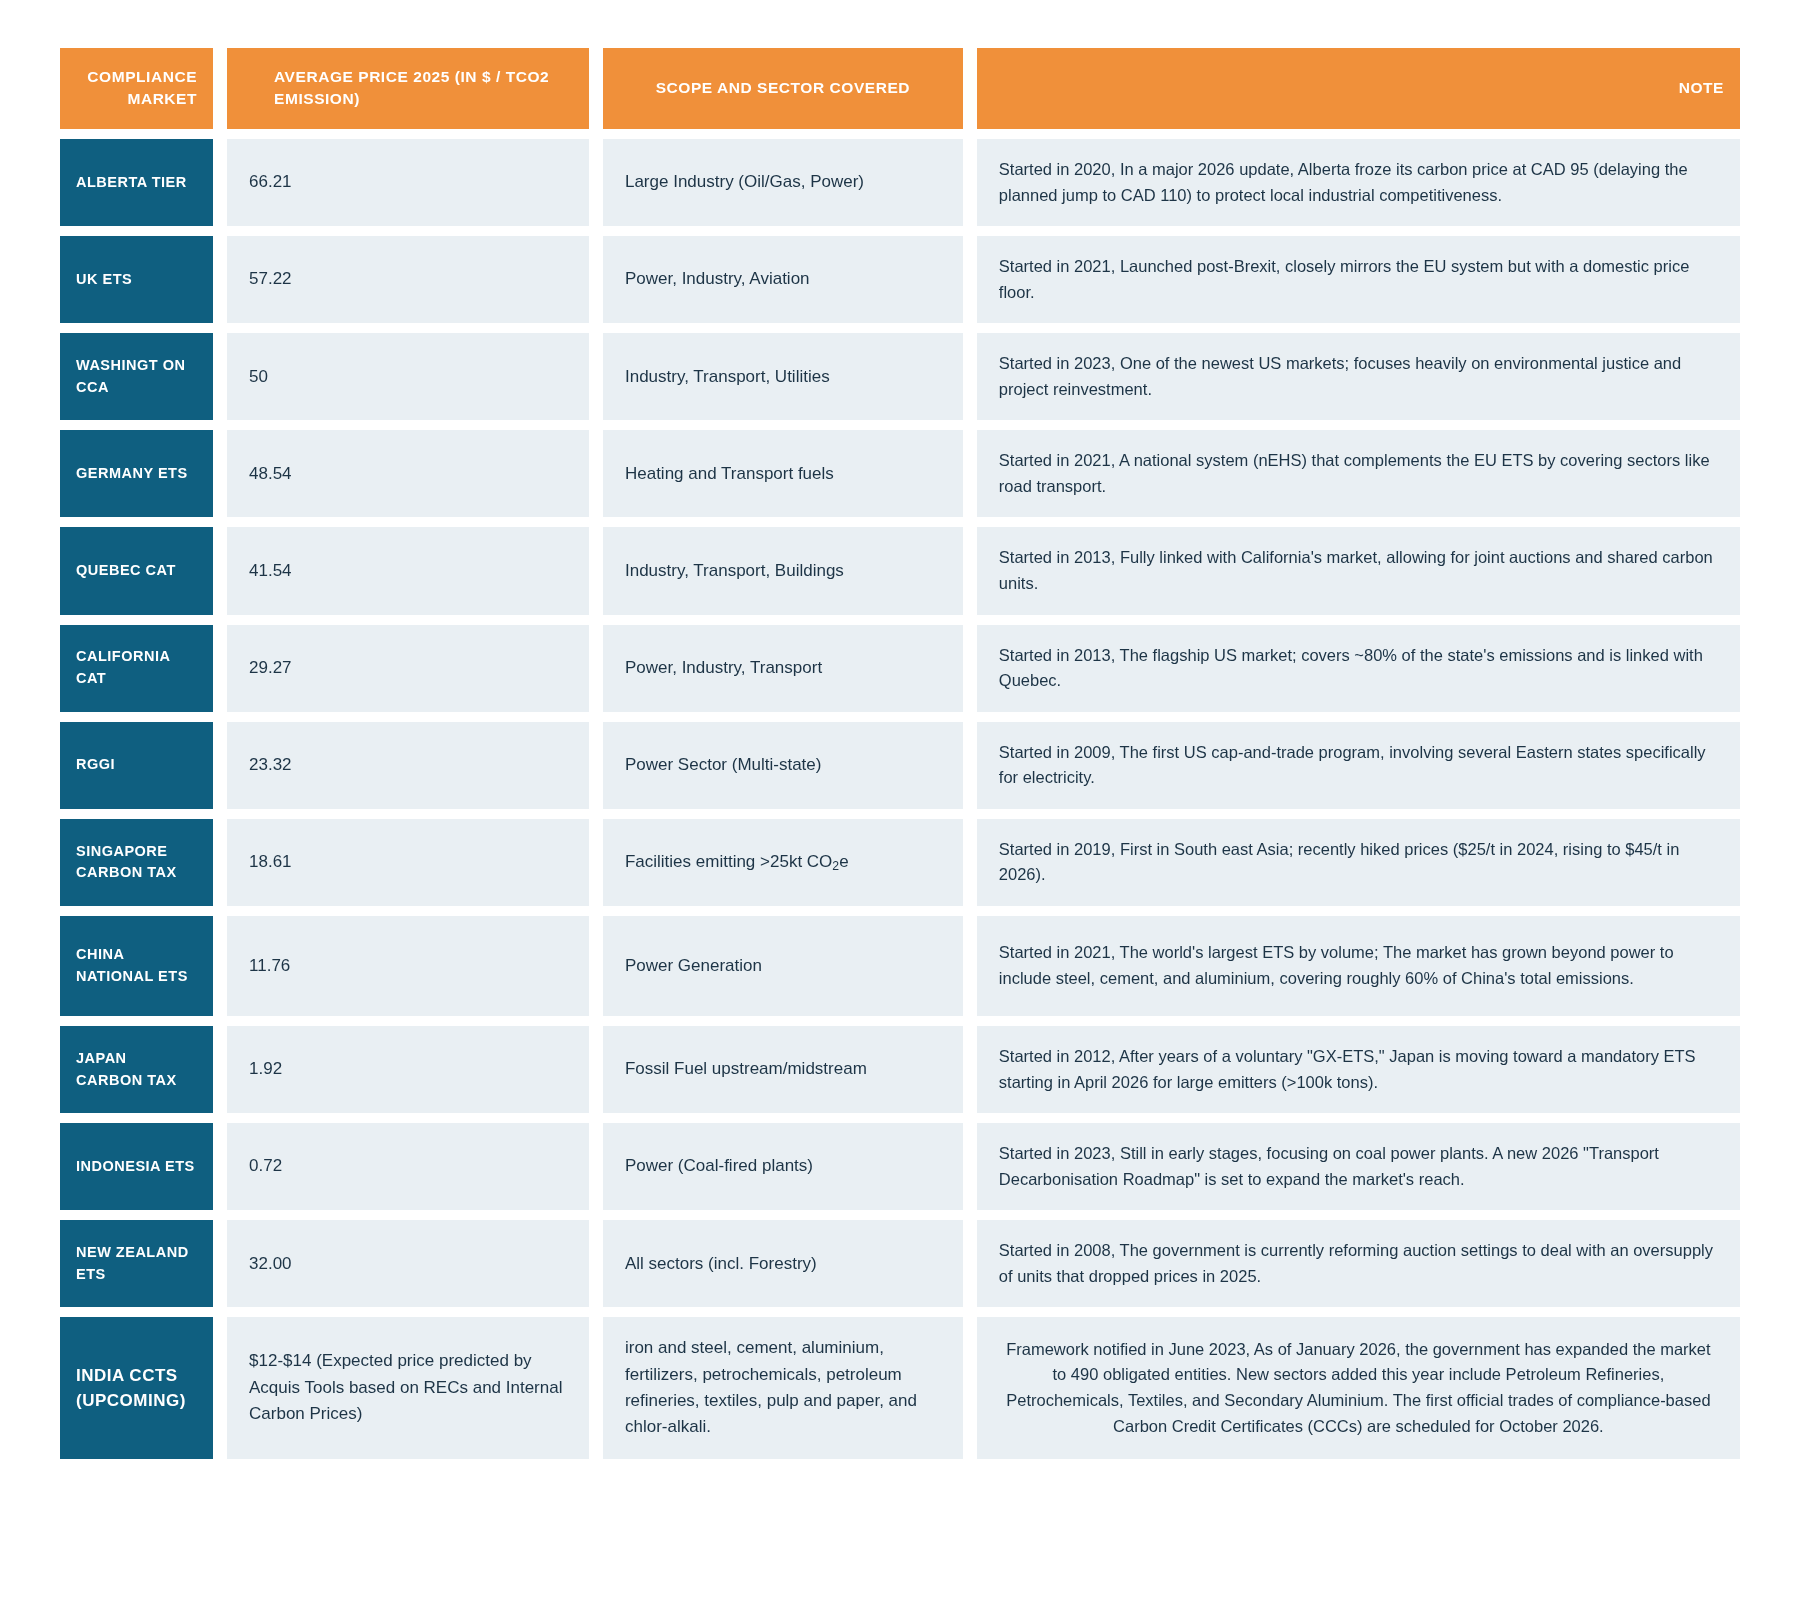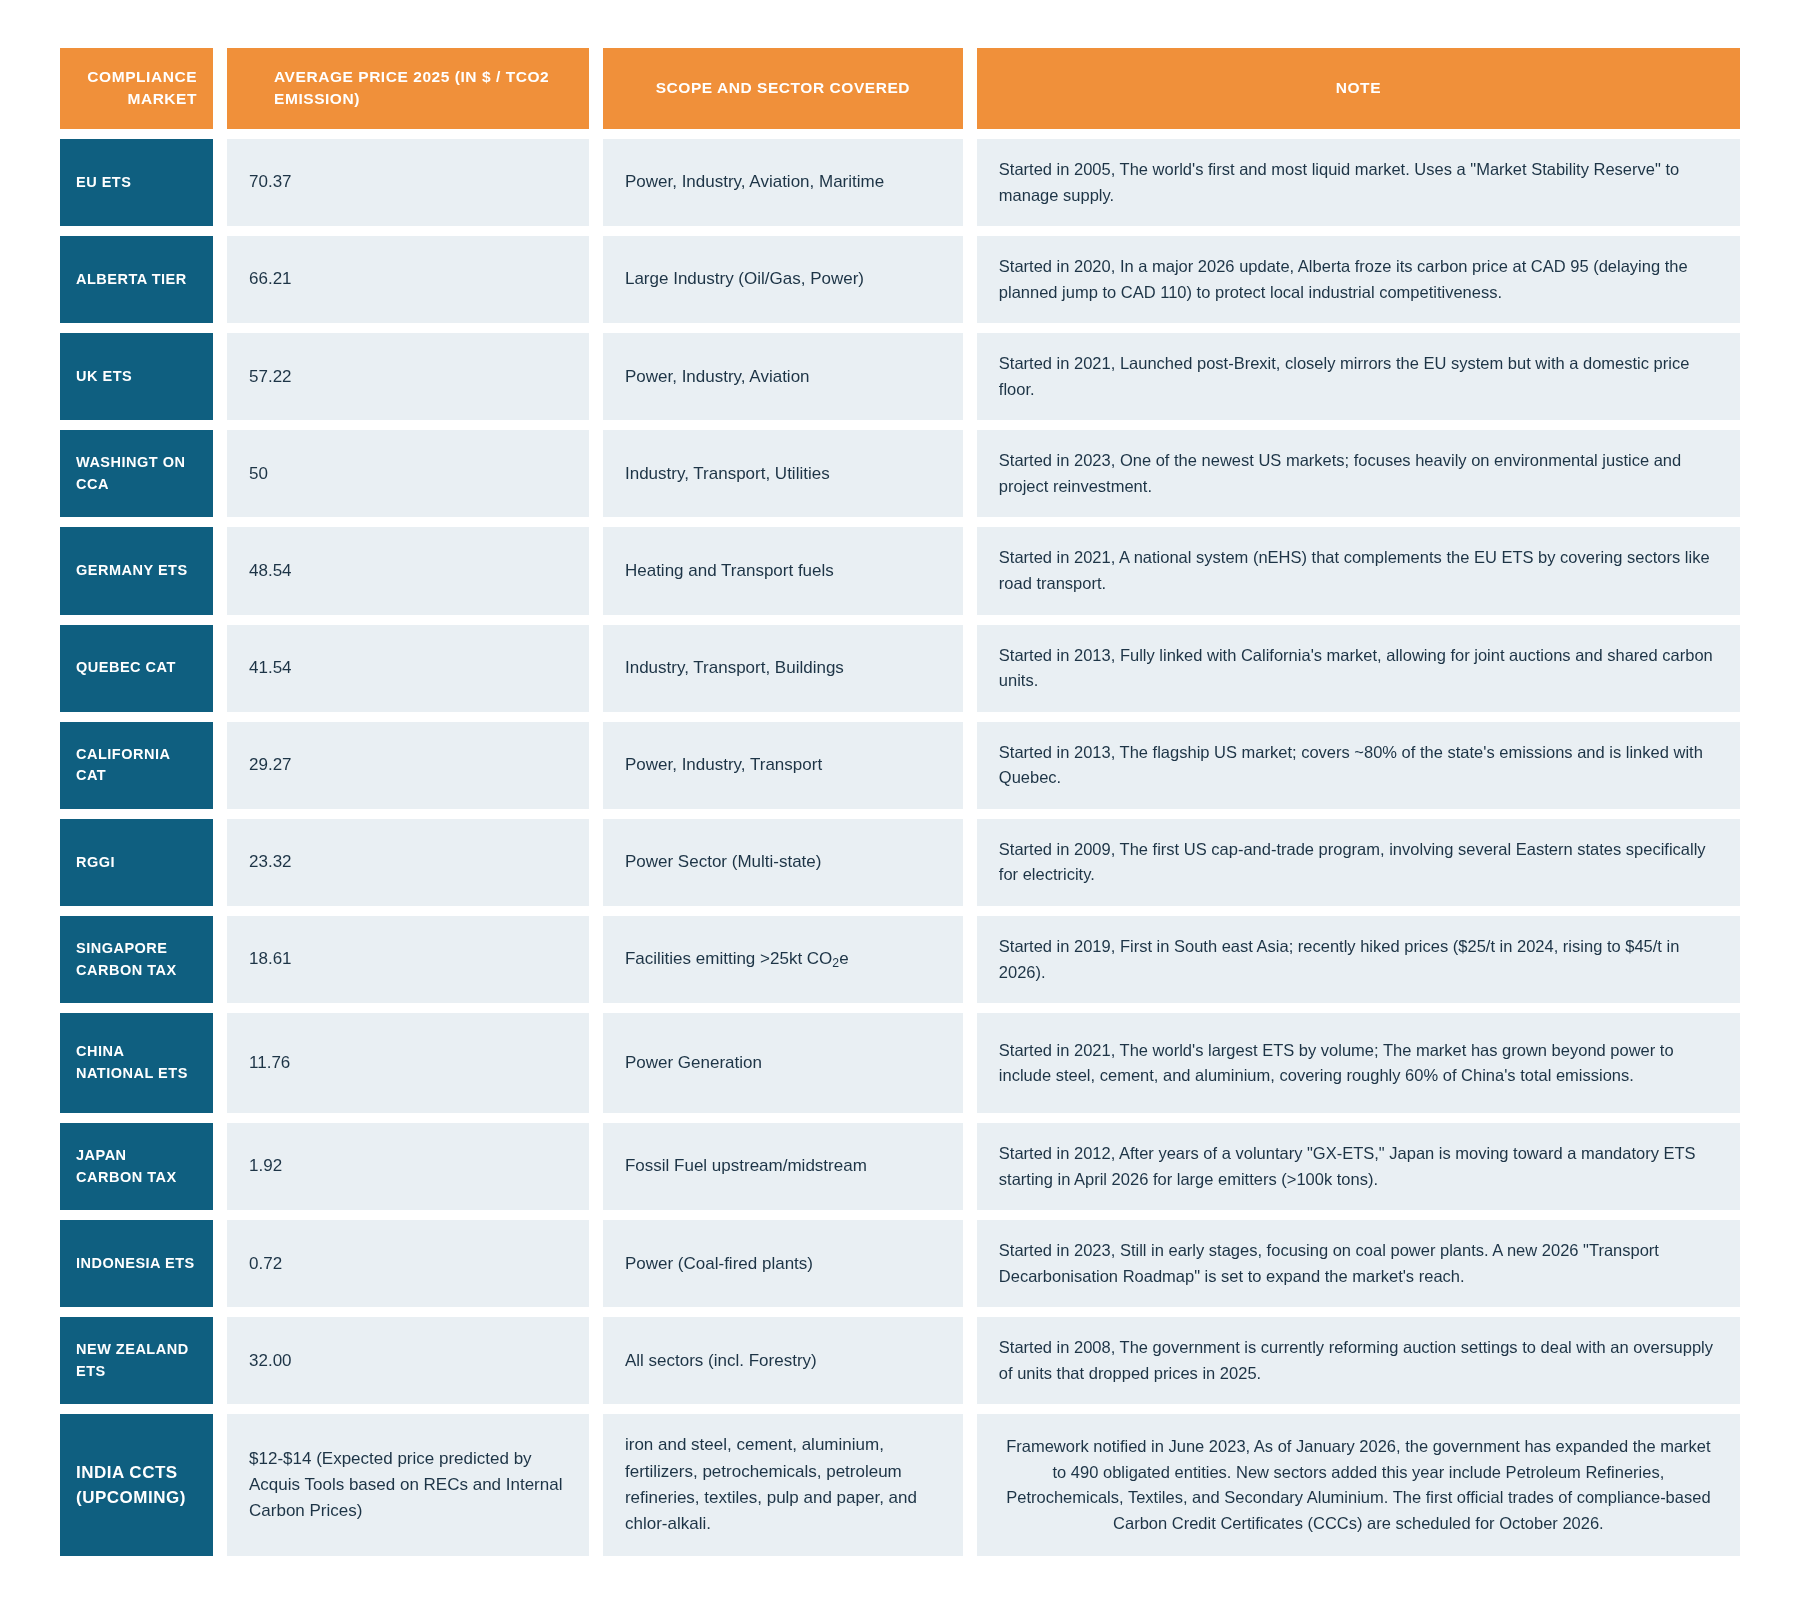--- a/index.html
+++ b/index.html
@@ -35,21 +35,21 @@
     letter-spacing: 0.55px;
     text-transform: uppercase;
     padding: 18px 16px;
     vertical-align: middle;
     height: 62px;
     line-height: 1.45;
   }
   th.h-market { text-align: right; }
   th.h-price  { text-align: left; padding-left: 47px; }
   th.h-scope  { text-align: center; }
-  th.h-note   { text-align: center; }
+  th.h-note   { text-align: right; }
 
   td.market {
     background: #0F5F80;
     color: #ffffff;
     font-size: 14.5px;
     font-weight: bold;
     letter-spacing: 0.5px;
     text-transform: uppercase;
     padding: 14px 16px;
     vertical-align: middle;
@@ -102,26 +102,20 @@
     </colgroup>
     <thead>
       <tr>
         <th class="h-market">COMPLIANCE MARKET</th>
         <th class="h-price">AVERAGE PRICE 2025 (IN $ / TCO2 EMISSION)</th>
         <th class="h-scope">SCOPE AND SECTOR COVERED</th>
         <th class="h-note">NOTE</th>
       </tr>
     </thead>
     <tbody id="tbody">
-        <tr class="r-eu">
-          <td class="market">EU ETS</td>
-          <td class="price">70.37</td>
-          <td class="scope">Power, Industry, Aviation, Maritime</td>
-          <td class="note">Started in 2005, The world's first and most liquid market. Uses a "Market Stability Reserve" to manage supply.</td>
-        </tr>
         <tr class="r-alberta">
           <td class="market">ALBERTA TIER</td>
           <td class="price">66.21</td>
           <td class="scope">Large Industry (Oil/Gas, Power)</td>
           <td class="note">Started in 2020, In a major 2026 update, Alberta froze its carbon price at CAD 95 (delaying the planned jump to CAD 110) to protect local industrial competitiveness.</td>
         </tr>
         <tr class="r-uk">
           <td class="market">UK ETS</td>
           <td class="price">57.22</td>
           <td class="scope">Power, Industry, Aviation</td>

